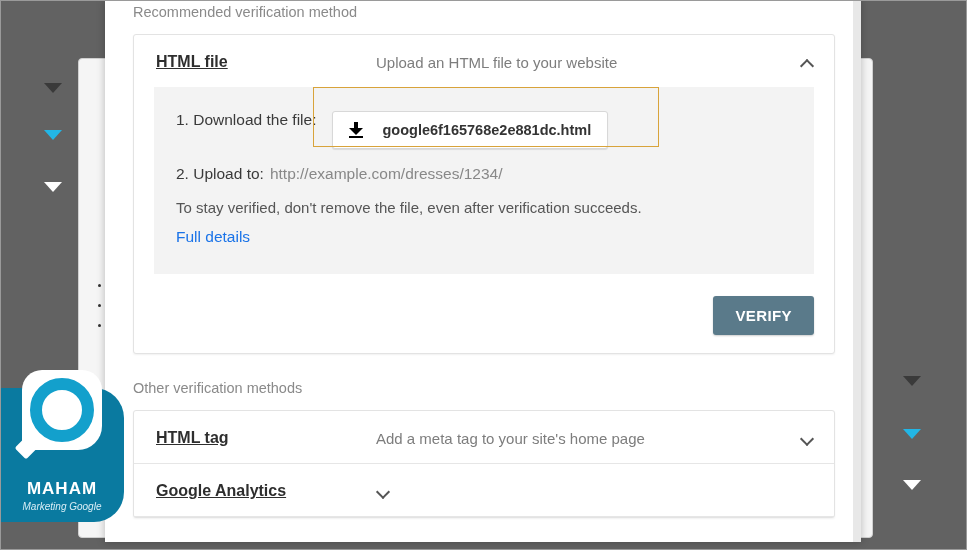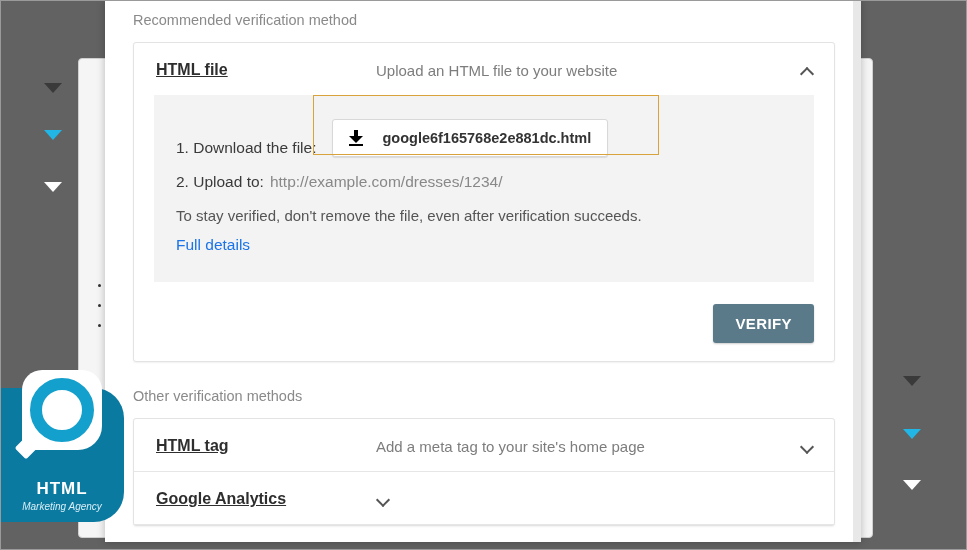--- a/index.html
+++ b/index.html
@@ -38,21 +38,21 @@
   .main-panel {
     position: absolute;
     left: 105px;
     top: 0;
     width: 756px;
     height: 542px;
     background: #ffffff;
     box-shadow: 0 0 8px rgba(0,0,0,0.25);
   }
   .inner {
-    padding: 12px 26px 0 28px;
+    padding: 4px 26px 0 28px;
     color: #2b2b2b;
   }
   .section-label {
     font-size: 14.5px;
     color: #8a8a8a;
     margin-bottom: 14px;
   }
   .card {
     border: 1px solid #e3e3e3;
     border-radius: 3px;
@@ -96,21 +96,21 @@
     margin: 0 20px 20px 20px;
     padding: 20px 20px 28px 22px;
     background: #f3f3f3;
     position: relative;
   }
   .step {
     font-size: 15.5px;
     color: #444;
     margin: 4px 0 16px 0;
     display: flex;
-    align-items: flex-end;
+    align-items: flex-start;
     flex-wrap: wrap;
     gap: 6px;
   }
   .step .label { color: #3a3a3a; }
   .step .url { color: #888; }
   .download-highlight {
     position: absolute;
     left: 159px;
     top: 0px;
     width: 346px;
@@ -333,18 +333,18 @@
         </div>
         <div class="row-div"></div>
       </div>
 
     </div>
   </div>
 
   <div class="logo-wrap">
     <div class="logo-mark"></div>
     <div class="logo-tail"></div>
-    <div class="logo-text">HTML</div>
-    <div class="logo-sub">Marketing Agency</div>
+    <div class="logo-text">MAHAM</div>
+    <div class="logo-sub">Marketing Google</div>
   </div>
 
   <div class="frame-border"></div>
 </div>
 
 </body></html>

